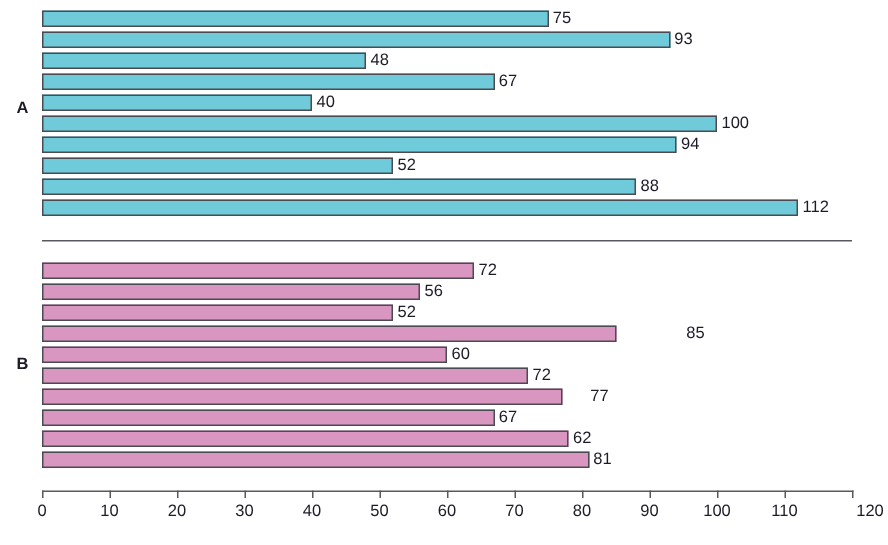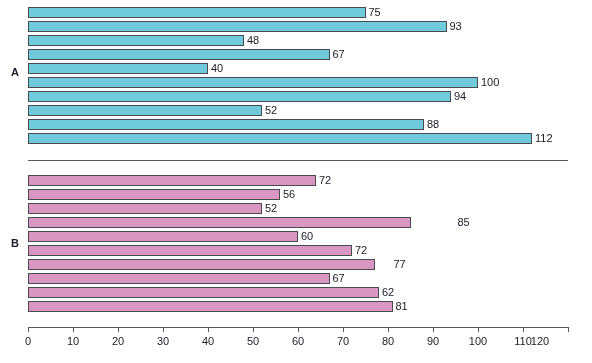--- a/index.html
+++ b/index.html
@@ -227,16 +227,16 @@
       <div class="tick-label" style="left: 315px;">70</div>
       <div class="tick" style="left: 360px;"></div>
       <div class="tick-label" style="left: 360px;">80</div>
       <div class="tick" style="left: 405px;"></div>
       <div class="tick-label" style="left: 405px;">90</div>
       <div class="tick" style="left: 450px;"></div>
       <div class="tick-label" style="left: 450px;">100</div>
       <div class="tick" style="left: 495px;"></div>
       <div class="tick-label" style="left: 495px;">110</div>
       <div class="tick" style="left: 540px;"></div>
-      <div class="tick-label" style="left: 512px; text-align: center;">120</div>
+      <div class="tick-label" style="left: 552px; text-align: center;">120</div>
     </div>
 
 </div>
 
 </body></html>

